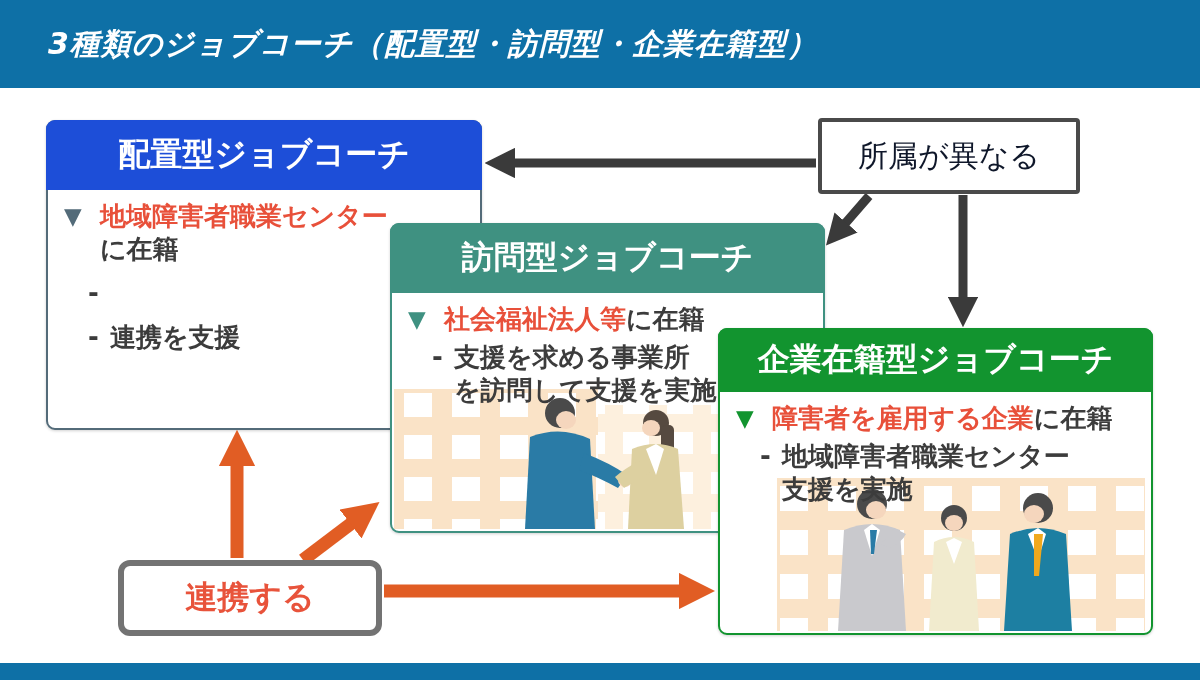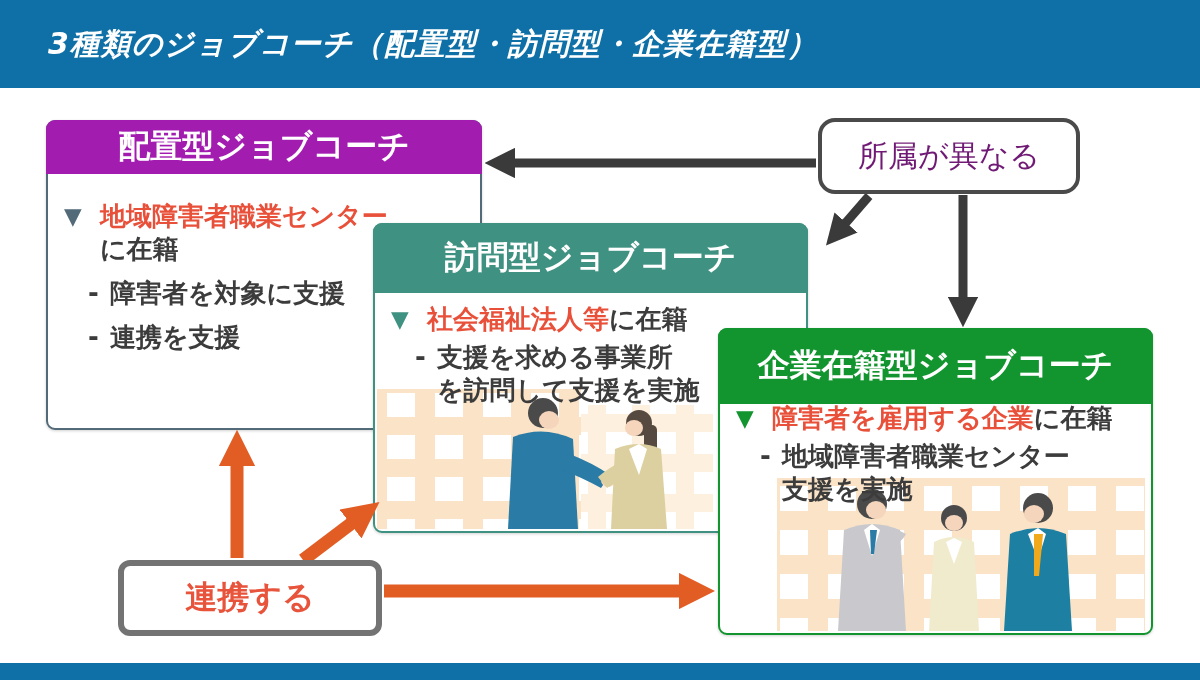--- a/index.html
+++ b/index.html
@@ -16,25 +16,25 @@
 
   
   .card { position:absolute; background:#fff; border-radius:9px;
           box-shadow:0 1px 3px rgba(0,0,0,.18); }
   .card-header { position:absolute; left:-2px; right:-2px; top:-2px;
                  border-radius:9px 9px 0 0; display:flex; align-items:center;
                  justify-content:center; color:#fff; font-size:32px; font-weight:bold; }
   .card-body { position:absolute; left:0; right:0; bottom:0; padding:8px 12px 0 16px;
                font-size:26px; font-weight:bold; color:#3c3c3c; line-height:33px; }
   .card1 { left:46px;  top:120px; width:436px; height:310px; border:2px solid #536b79; z-index:1; }
-  .card2 { left:373px; top:223px; width:435px; height:310px; border:2px solid #3f9181; z-index:2;padding-left:12px; }
+  .card2 { left:390px; top:223px; width:435px; height:310px; border:2px solid #3f9181; z-index:2;padding-left:12px; }
   .card3 { left:718px; top:328px; width:435px; height:307px; border:2px solid #12942f; z-index:3; }
-  .card1 .card-header { height:54px; background:#a21caf; }
+  .card1 .card-header { height:70px; background:#1d4ed8; }
   .card2 .card-header { height:70px; background:#3f9181; }
-  .card3 .card-header { height:76px; background:#12942f; }
+  .card3 .card-header { height:64px; background:#12942f; }
   .card1 .card-body { top:70px; }
   .card2 .card-body { top:70px; }
   .card3 .card-body { top:64px; }
 
   .content { position:relative; z-index:1; }
   .aff { display:flex; }
   .tri { flex:0 0 36px; font-size:23px; line-height:33px; }
   .card1 .tri { color:#536b79; }
   .card2 .tri { color:#3f9181; }
   .card3 .tri { color:#12942f; }
@@ -47,21 +47,21 @@
 
   .illo { position:absolute; left:2px; bottom:2px; z-index:0; }
 
   
   .arrows { position:absolute; left:0; top:0; z-index:4; pointer-events:none; }
 
   
   .callout { position:absolute; background:#fff; display:flex; align-items:center;
              justify-content:center; z-index:5; }
   .callout-different { left:818px; top:118px; width:262px; height:76px;
-             border:4px solid #4a4a4a; border-radius:17px; font-size:30px; color:#701a75; }
+             border:4px solid #4a4a4a; border-radius:4px; font-size:30px; color:#0f172a; }
   .callout-cooperate { left:118px; top:560px; width:264px; height:76px;
              border:6px solid #737373; border-radius:12px; font-size:32px;
              font-weight:bold; color:#e8533b; }
 </style>
 </head>
 <body>
 
 <div class="stage">
 
   <header class="top-bar">
@@ -77,21 +77,20 @@
         <div class="aff">
           <span class="tri">▼</span>
           <span>
             <span class="red">地域障害者職業センター</span>
             <span class="block">に在籍</span>
           </span>
         </div>
         <div class="bullet">
           <span class="dash">-</span>
           <span class="lines">
-            <span>障害者を対象に支援</span>
           </span>
         </div>
         <div class="bullet">
           <span class="dash">-</span>
           <span class="lines">
             <span>連携を支援</span>
           </span>
         </div>
       </div>
     </div>

